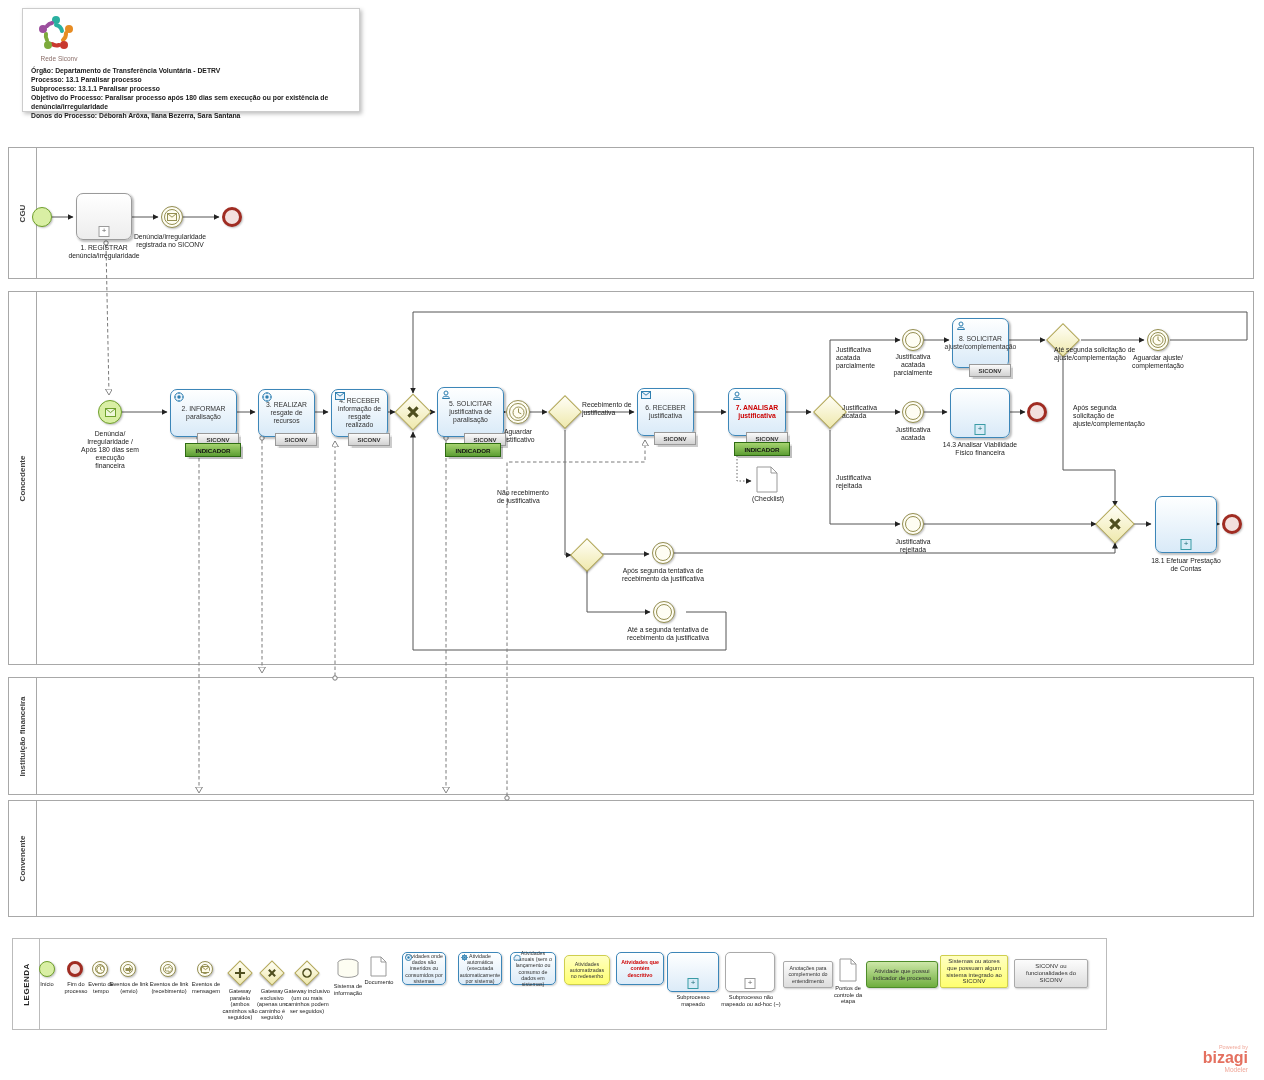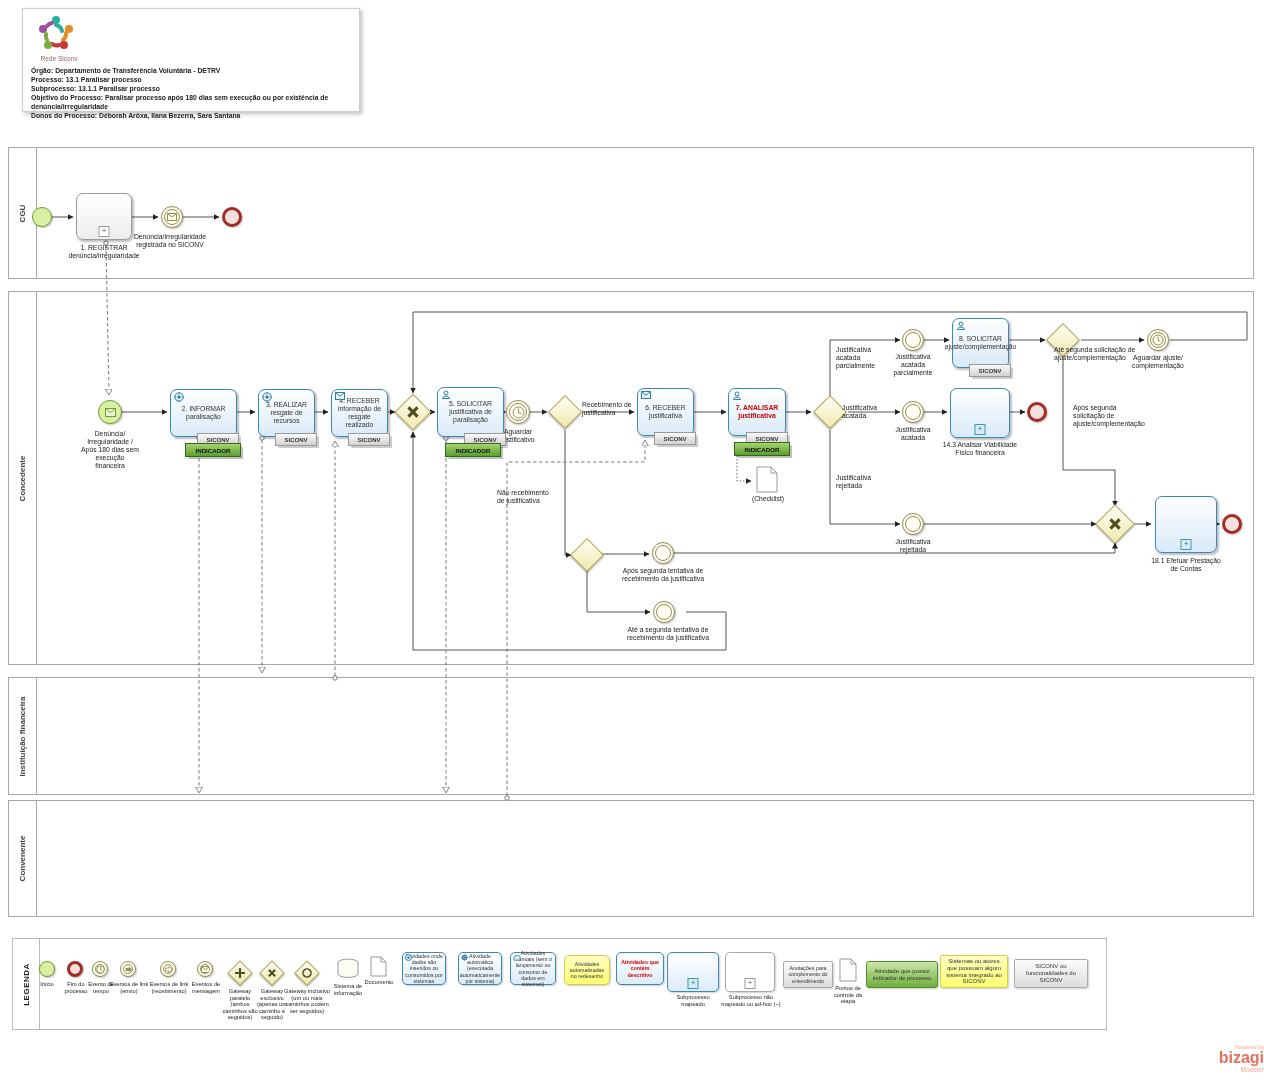--- a/index.html
+++ b/index.html
@@ -58,21 +58,21 @@
   .llbl{position:absolute;font-size:5.7px;line-height:1.15;text-align:center;transform:translateX(-50%);color:#222;}
   .lbox{position:absolute;border-radius:5px;font-size:5.3px;line-height:1.15;display:flex;align-items:center;
         justify-content:center;text-align:center;padding:2px;box-sizing:border-box;box-shadow:1px 1px 2px rgba(0,0,0,.2);}
   .lbox.blue{border:1.1px solid #3c86b8;background:linear-gradient(#feffff,#dcebf8);}
   .lbox.yellow{border:1.1px solid #cfcf4e;background:linear-gradient(#ffffc2,#ffff70);}
   .lbox.green{border:1.1px solid #4e8c2a;background:linear-gradient(#cde7a8,#6fae3e);border-radius:3px;}
   .lbox.gray{border:1px solid #aaa;background:linear-gradient(#fcfcfc,#dddddd);border-radius:2px;}
   .lbox.redtxt{color:#cc0000;font-weight:bold;}
   .licon{position:absolute;line-height:0;}
   
-  .biz{position:absolute;right:0;top:1044px;width:90px;text-align:right;z-index:3;}
+  .biz{position:absolute;right:16px;top:1044px;width:90px;text-align:right;z-index:3;}
   .biz .pw{font-size:5.5px;color:#f0a89a;}
   .biz .bn{font-size:16px;font-weight:bold;color:#e4705f;line-height:1;}
   .biz .md{font-size:6.5px;color:#f0a89a;}
 </style>
 </head>
 <body>
 
 <div id="canvas">
 
   <div class="pool" style="left:8px;top:147px;width:1244px;height:130px">

